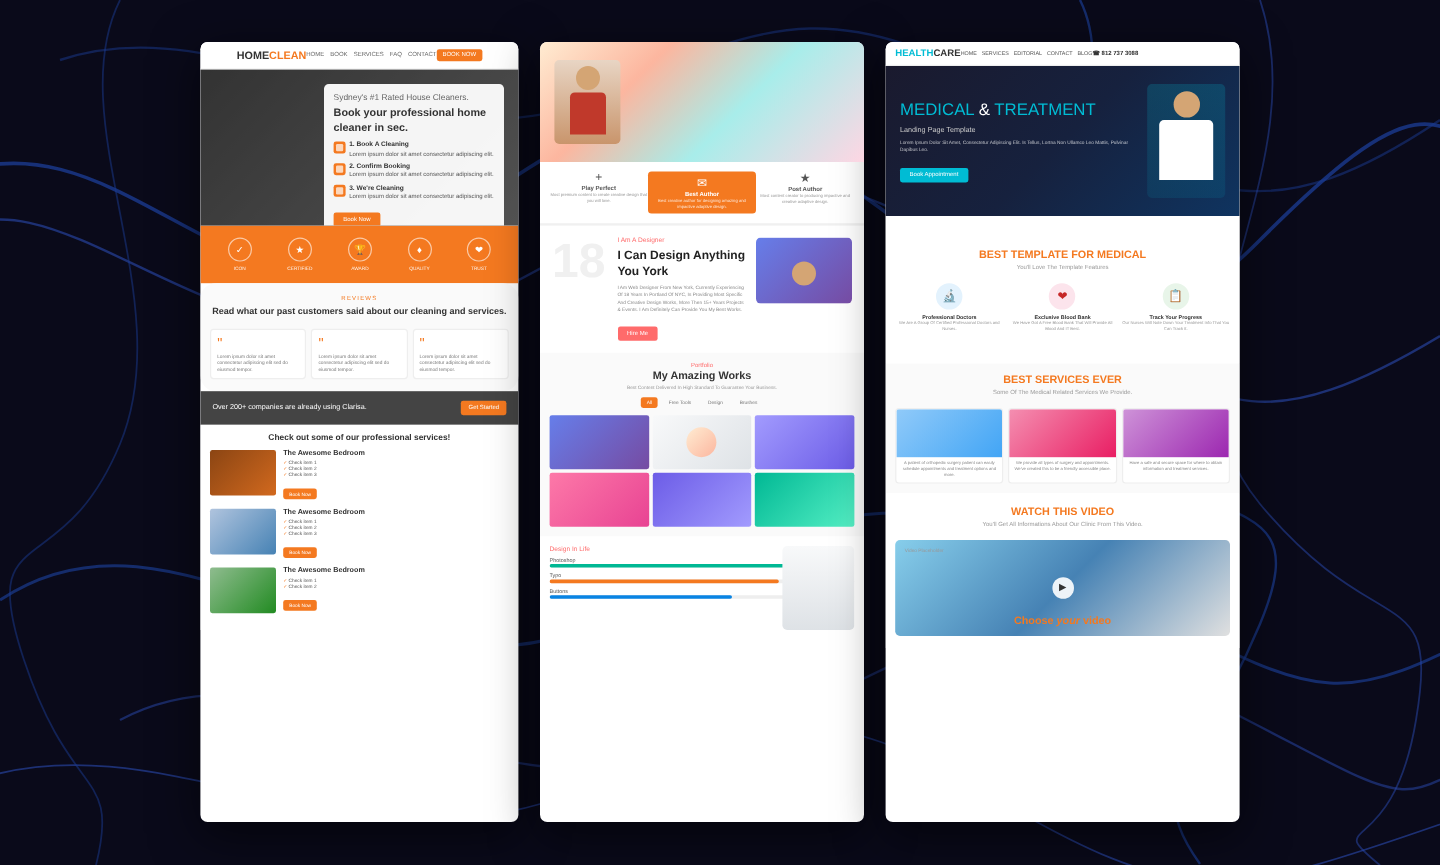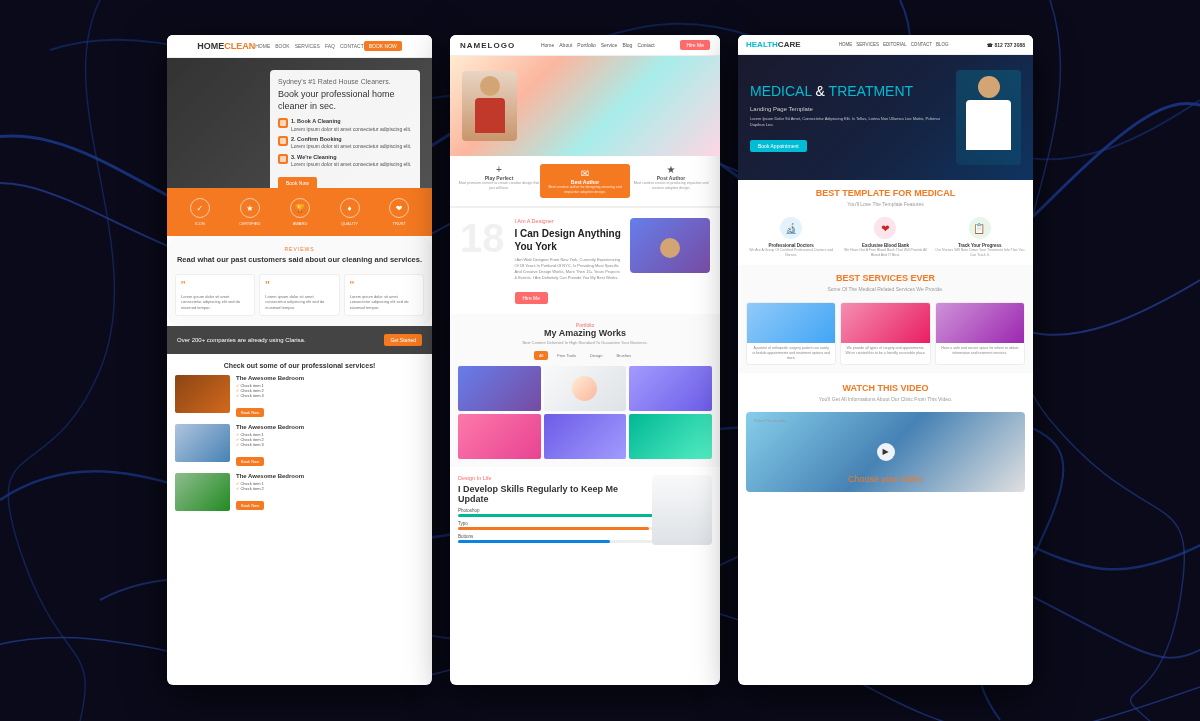--- a/index.html
+++ b/index.html
@@ -98,21 +98,21 @@
       width: 150px;
       margin-left: auto;
     }
     .s1-hero-title {
       font-size: 7px;
       color: #666;
       margin-bottom: 4px;
     }
     .s1-hero-heading {
       font-size: 9px;
-      font-weight: 400;
+      font-weight: 700;
       color: #333;
       line-height: 1.3;
       margin-bottom: 6px;
     }
     .s1-step {
       display: flex;
       align-items: flex-start;
       gap: 3px;
       margin-bottom: 4px;
     }
@@ -421,21 +421,21 @@
       height: 650px;
       background: #fff;
       font-family: Arial, sans-serif;
       overflow: hidden;
     }
     .s3-nav {
       background: #fff;
       padding: 5px 8px;
       display: flex;
       align-items: center;
-      justify-content: space-between;
+      justify-content: flex-start;
       border-bottom: 1px solid #eee;
     }
     .s3-logo { font-size: 8px; font-weight: 700; }
     .s3-logo .health { color: #00bcd4; }
     .s3-logo .care { color: #333; }
     .s3-nav-links { display: flex; gap: 4px; font-size: 4.5px; color: #555; }
     .s3-phone { font-size: 5px; color: #333; font-weight: 700; }
     .s3-hero {
       background: linear-gradient(135deg, #1a1a2e 0%, #16213e 50%, #0f3460 100%);
       padding: 15px 12px;
@@ -484,21 +484,21 @@
       border-radius: 50%;
       margin: 6px auto 2px;
     }
     .s3-doc-coat {
       width: 45px; height: 50px;
       background: #fff;
       margin: 0 auto;
       border-radius: 4px 4px 0 0;
     }
     .s3-best-template {
-      padding: 8px 8px;
+      padding: 27px 8px;
       text-align: center;
       background: #fff;
     }
     .s3-section-title { font-size: 9px; font-weight: 700; color: #333; margin-bottom: 3px; }
     .s3-section-title span { color: #f47920; }
     .s3-section-sub { font-size: 5px; color: #999; margin-bottom: 10px; }
     .s3-features {
       display: flex;
       justify-content: space-around;
       gap: 4px;
@@ -567,21 +567,21 @@
       justify-content: center;
       font-size: 8px;
       color: #333;
     }
     .s3-video-text {
       position: absolute;
       bottom: 8px;
       left: 50%;
       transform: translateX(-50%);
       font-size: 9px;
-      font-weight: 400;
+      font-weight: 700;
       color: #333;
       white-space: nowrap;
     }
     .s3-video-text span { color: #f47920; }
     .s3-watch-label {
       font-size: 4px;
       color: #999;
       position: absolute;
       top: 6px;
       left: 8px;
@@ -738,32 +738,20 @@
             <div class="s1-check">Check item 2</div>
           </div>
           <div class="s1-service-btn">Book Now</div>
         </div>
       </div>
     </div>
   </div>
 
   <div class="screenshot-frame site2">
 
-    <div class="s2-nav">
-      <div class="s2-logo">NAMELOGO</div>
-      <div class="s2-nav-links">
-        <span>Home</span>
-        <span>About</span>
-        <span>Portfolio</span>
-        <span>Service</span>
-        <span>Blog</span>
-        <span>Contact</span>
-      </div>
-      <div class="s2-nav-btn">Hire Me</div>
-    </div>
 
     <div class="s2-hero">
       <div class="s2-avatar">
         <div class="s2-head"></div>
         <div class="s2-body"></div>
       </div>
     </div>
 
     <div class="s2-stats-bar">
       <div class="s2-stat-item">
@@ -817,21 +805,20 @@
         <div class="s2-grid-item i4"></div>
         <div class="s2-grid-item i5"></div>
         <div class="s2-grid-item i6"></div>
       </div>
     </div>
 
     <div class="s2-skills-section">
       <div style="overflow:hidden;">
         <div class="s2-skills-img"></div>
         <div class="s2-designer-label">Design In Life</div>
-        <div class="s2-skills-title">I Develop Skills Regularly to Keep Me Update</div>
         <div class="s2-skill-bar">
           <div class="s2-skill-name">Photoshop</div>
           <div class="s2-bar-bg">
             <div class="s2-bar-fill green" style="width:90%;"></div>
           </div>
         </div>
         <div class="s2-skill-bar">
           <div class="s2-skill-name">Typo</div>
           <div class="s2-bar-bg">
             <div class="s2-bar-fill orange" style="width:75%;"></div>

